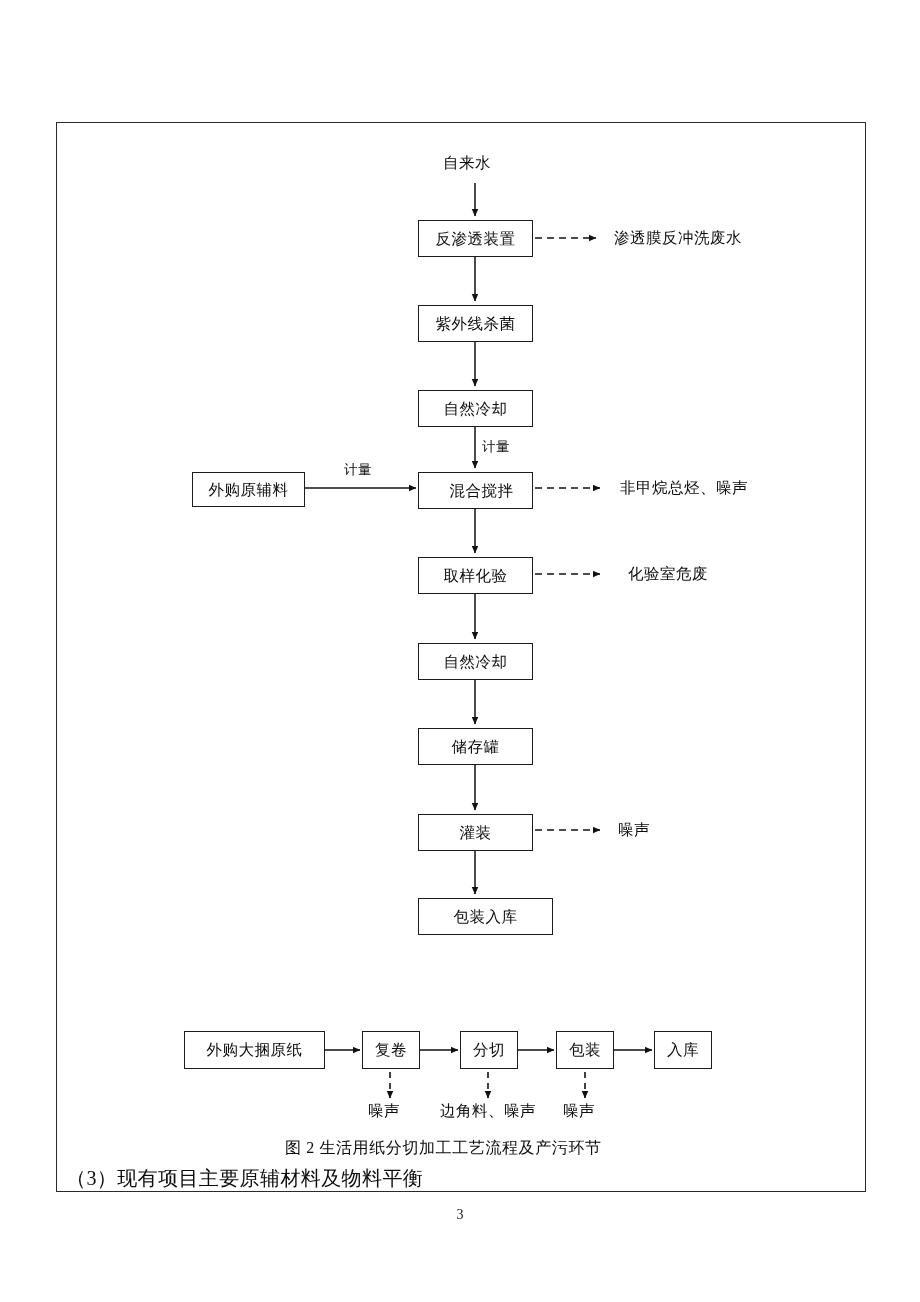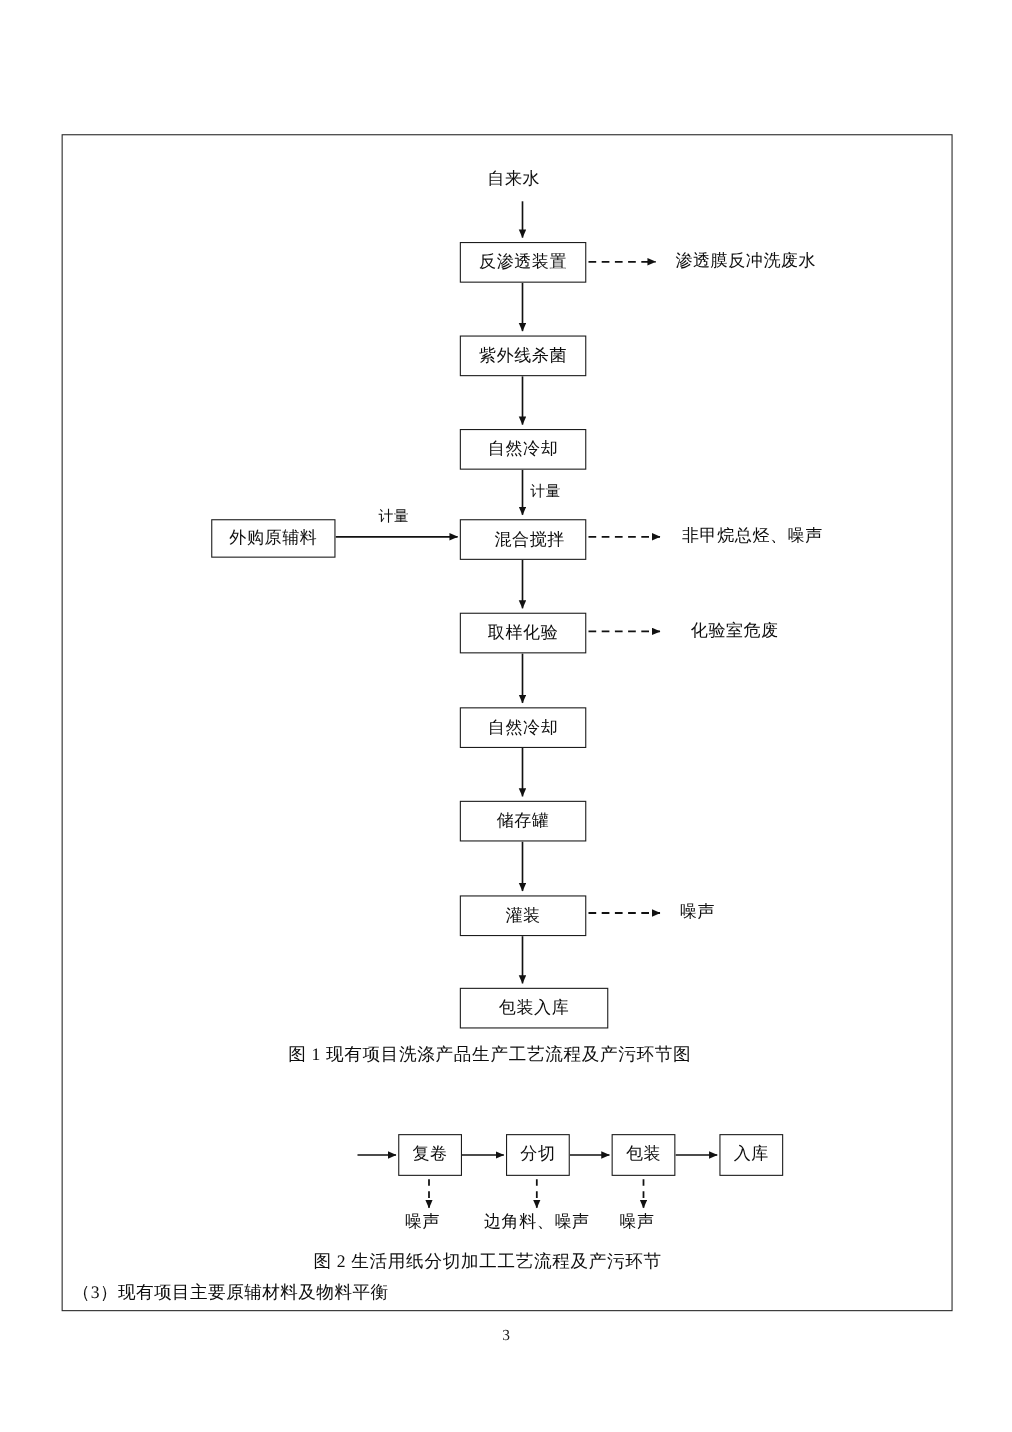--- a/index.html
+++ b/index.html
@@ -69,21 +69,21 @@
     font-family: "Liberation Serif", "DejaVu Serif", serif;
     font-size: 16px;
     line-height: 1;
     white-space: nowrap;
     letter-spacing: 0.6px;
     color: #0d0d0d;
   }
   .bodytext {
     position: absolute;
     font-family: "Liberation Serif", "DejaVu Serif", serif;
-    font-size: 16px;
+    font-size: 20px;
     line-height: 1;
     white-space: nowrap;
     letter-spacing: 0.4px;
     color: #0d0d0d;
   }
   .pagenum {
     position: absolute;
     font-family: "Liberation Serif", "DejaVu Serif", serif;
     font-size: 14px;
     color: #1a1a1a;
@@ -187,22 +187,22 @@
   <div class="txt small" style="left:482px; top:440px;">计量</div>
 
   <div class="txt" style="left:614px; top:230px;">渗透膜反冲洗废水</div>
 
   <div class="txt" style="left:620px; top:480px;">非甲烷总烃、噪声</div>
 
   <div class="txt" style="left:628px; top:566px;text-align:center;">化验室危废</div>
 
   <div class="txt" style="left:618px; top:822px;">噪声</div>
 
-  <div class="caption" style="left:262px; top:952px;">图 1 现有项目洗涤产品生产工艺流程及产污环节图</div>
-
+
+  <div class="box" style="left:184px; top:1031px; width:141px; height:38px;">外购大捆原纸</div>
 
   <div class="box" style="left:362px; top:1031px; width:58px; height:38px;">复卷</div>
 
   <div class="box" style="left:460px; top:1031px; width:58px; height:38px;">分切</div>
 
   <div class="box" style="left:556px; top:1031px; width:58px; height:38px;">包装</div>
 
   <div class="box" style="left:654px; top:1031px; width:58px; height:38px;">入库</div>
 
   <div class="txt" style="left:368px; top:1103px;">噪声</div>

